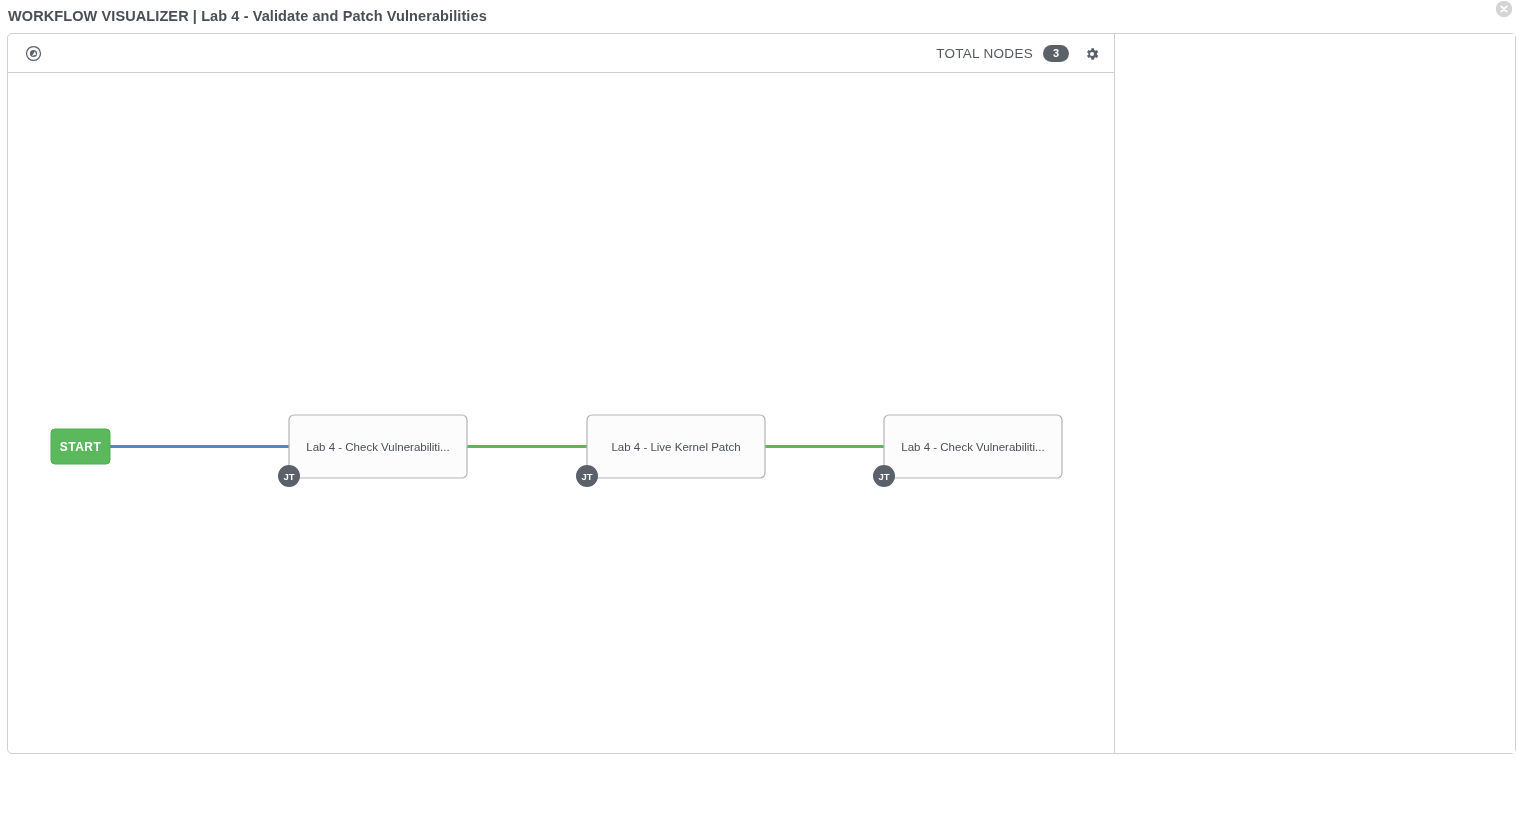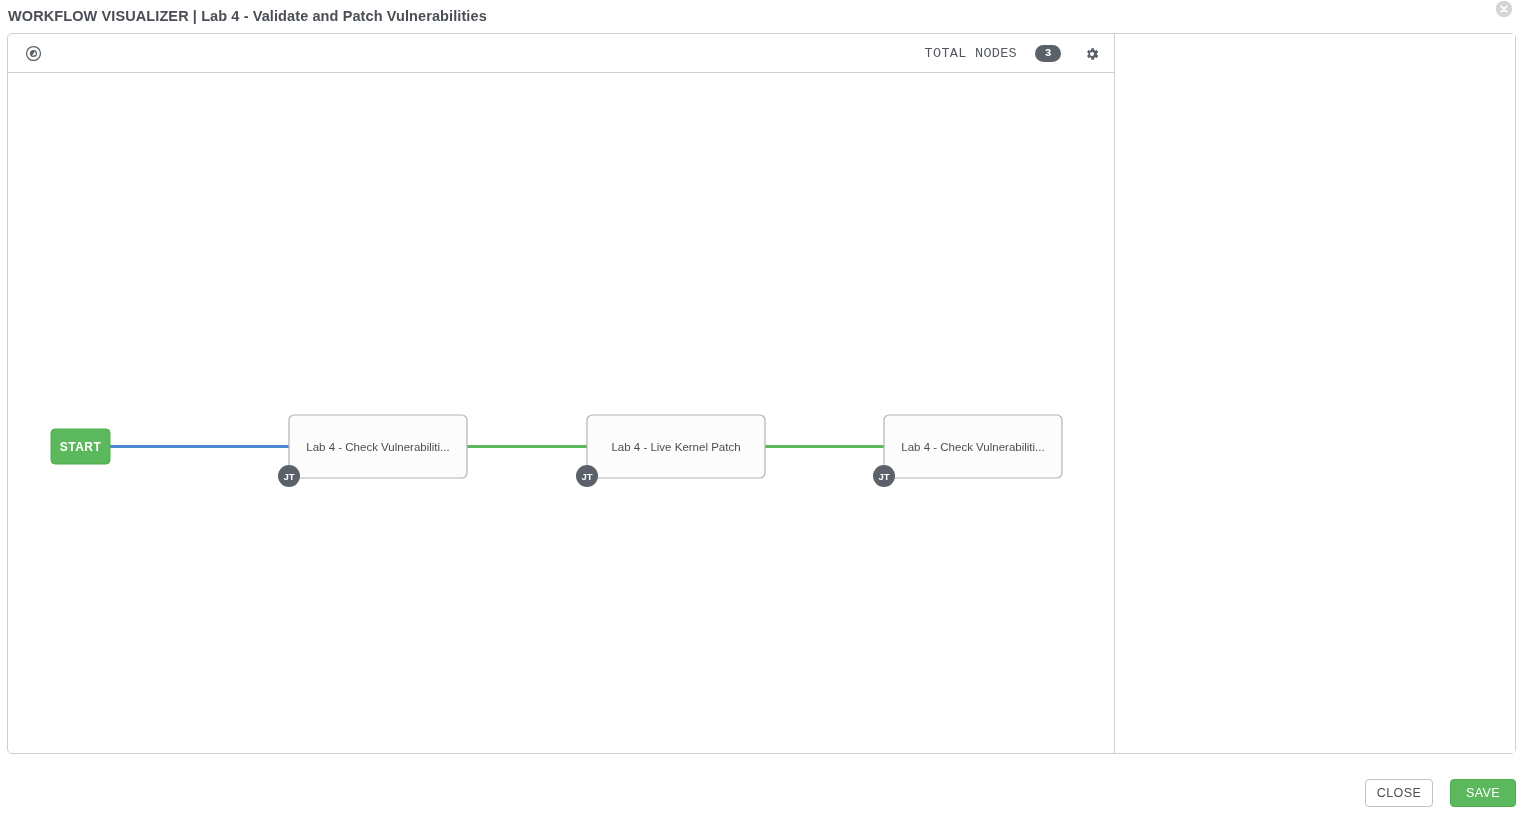--- a/index.html
+++ b/index.html
@@ -100,22 +100,21 @@
     align-items: center;
     justify-content: center;
   }
   .toolbar-right {
     position: absolute;
     right: 13px;
     top: 0;
     height: 39px;
     display: flex;
     align-items: center;
-    gap: 18px;
-    font-family: Liberation Mono, monospace;
+    gap: 10px;
   }
   .total-nodes-label {
     font-size: 13.5px;
     color: #55595f;
     letter-spacing: 0.3px;
   }
   .node-count-badge {
     display: inline-block;
     min-width: 26px;
     height: 17px;
@@ -282,18 +281,14 @@
             </g>
           </svg>
       </div>
 
     </div>
 
     <div class="panel-right"></div>
 
   </div>
 
-  <div class="footer">
-    <button class="btn-close">CLOSE</button>
-    <button class="btn-save">SAVE</button>
-  </div>
 
 </div>
 
 </body></html>

